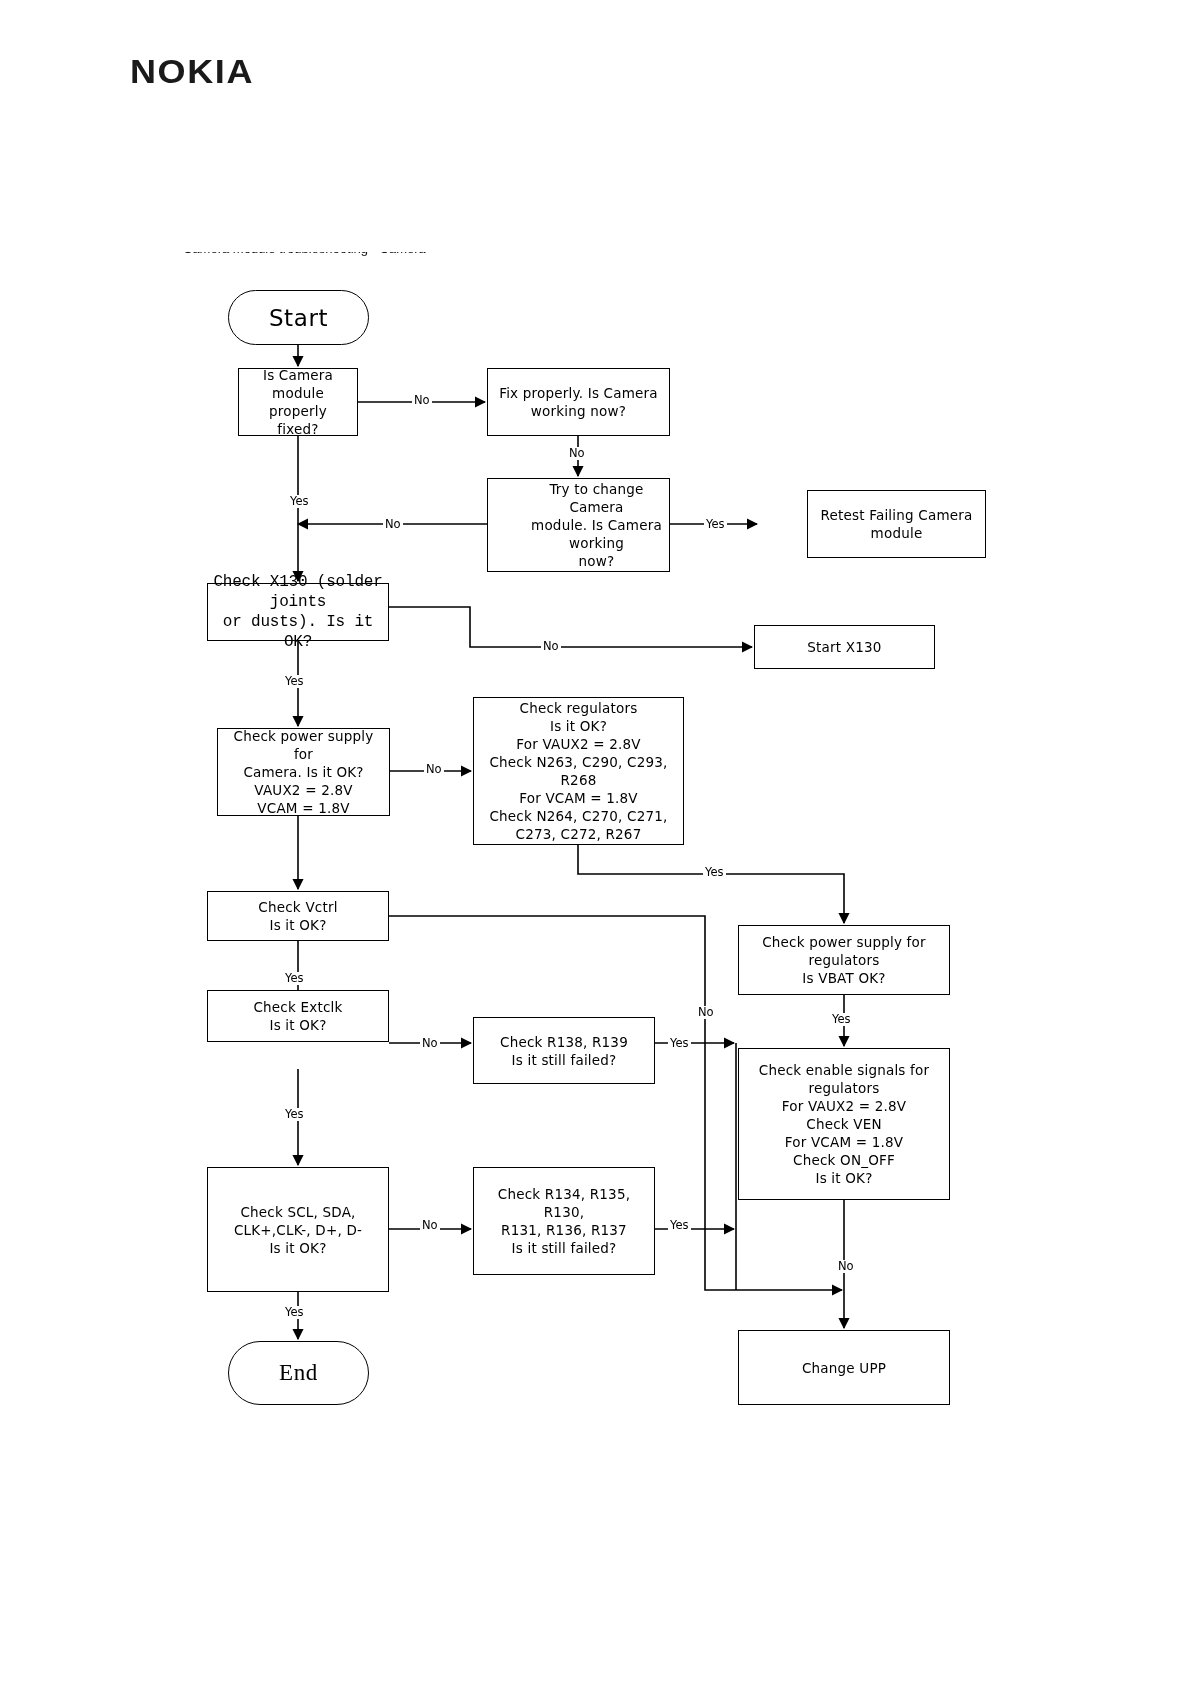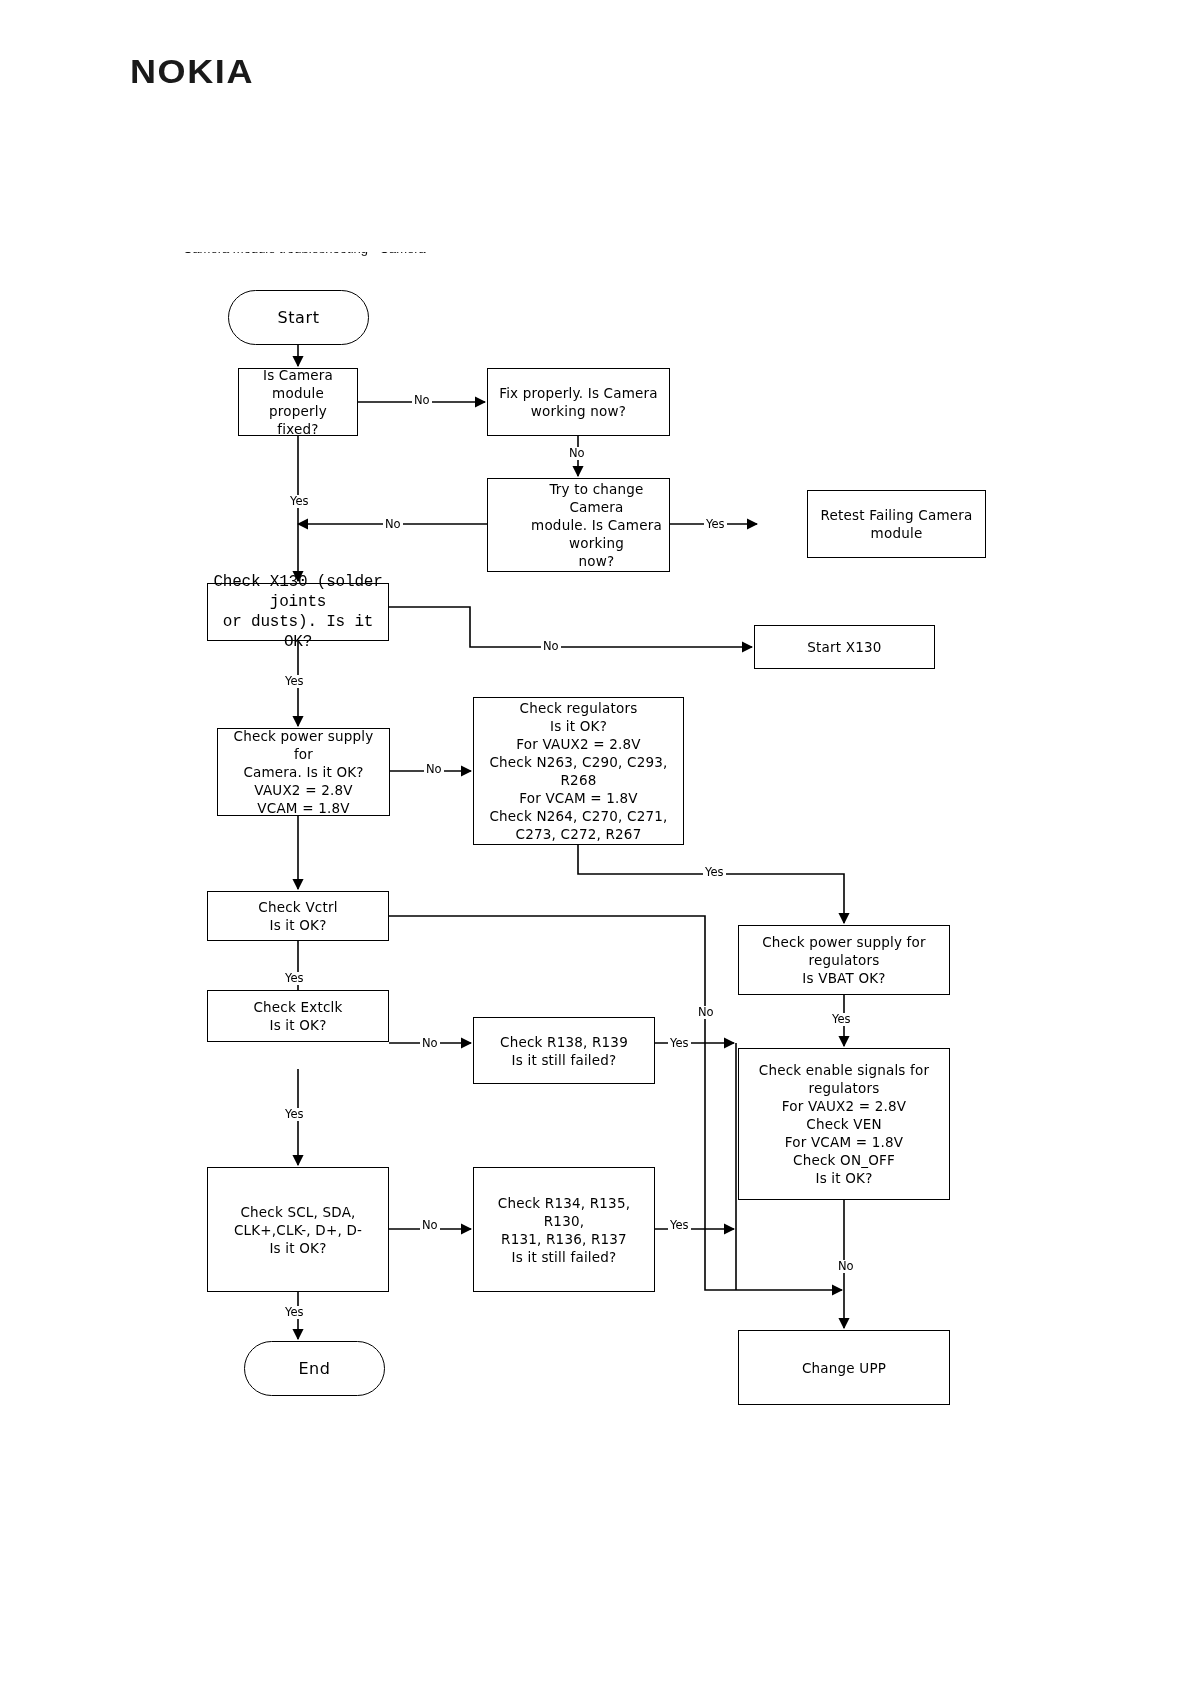--- a/index.html
+++ b/index.html
@@ -65,21 +65,21 @@
     text-align: center;
     color: #000;
     font-size: 13.5px;
     line-height: 18px;
     letter-spacing: 0.2px;
     padding: 2px 4px;
     white-space: pre-line;
   }
   .node.terminal {
     border-radius: 40px;
-    font-size: 16px;
+    font-size: 23px;
     letter-spacing: 0.6px;
     line-height: 22px;
   }
   .node.condensed {
     font-family: Liberation Mono, monospace;
     font-size: 16px;
     letter-spacing: -0.2px;
     line-height: 20px;
   }
   .edge-label {
@@ -199,25 +199,25 @@
       <div class="node" style="left: 738px; top: 1048px; width: 212px; height: 152px;"><span>Check enable signals for
 regulators
 For VAUX2 = 2.8V
 Check VEN
 For VCAM = 1.8V
 Check ON_OFF
 Is it OK?</span></div>
       <div class="node" style="left: 207px; top: 1167px; width: 182px; height: 125px;"><span>Check SCL, SDA,
 CLK+,CLK-, D+, D-
 Is it OK?</span></div>
-      <div class="node" style="left: 473px; top: 1167px; width: 182px; height: 125px;"><span>Check R134, R135, R130,
+      <div class="node" style="left: 473px; top: 1167px; width: 182px; height: 108px;"><span>Check R134, R135, R130,
 R131, R136, R137
 Is it still failed?</span></div>
       <div class="node" style="left: 738px; top: 1330px; width: 212px; height: 75px;"><span>Change UPP</span></div>
-      <div class="node terminal" style="left: 244px; top: 1341px; width: 141px; height: 55px;"><span>End</span></div>
+      <div class="node terminal" style="left: 228px; top: 1341px; width: 141px; height: 64px; font-family: Liberation Serif, serif;"><span>End</span></div>
     </div>
   <div id="labels-layer">
       <div class="edge-label" style="left: 412px; top: 394px;">No</div>
       <div class="edge-label" style="left: 567px; top: 447px;">No</div>
       <div class="edge-label" style="left: 288px; top: 495px;">Yes</div>
       <div class="edge-label" style="left: 383px; top: 518px;">No</div>
       <div class="edge-label" style="left: 704px; top: 518px;">Yes</div>
       <div class="edge-label" style="left: 541px; top: 640px;">No</div>
       <div class="edge-label" style="left: 283px; top: 675px;">Yes</div>
       <div class="edge-label" style="left: 424px; top: 763px;">No</div>

